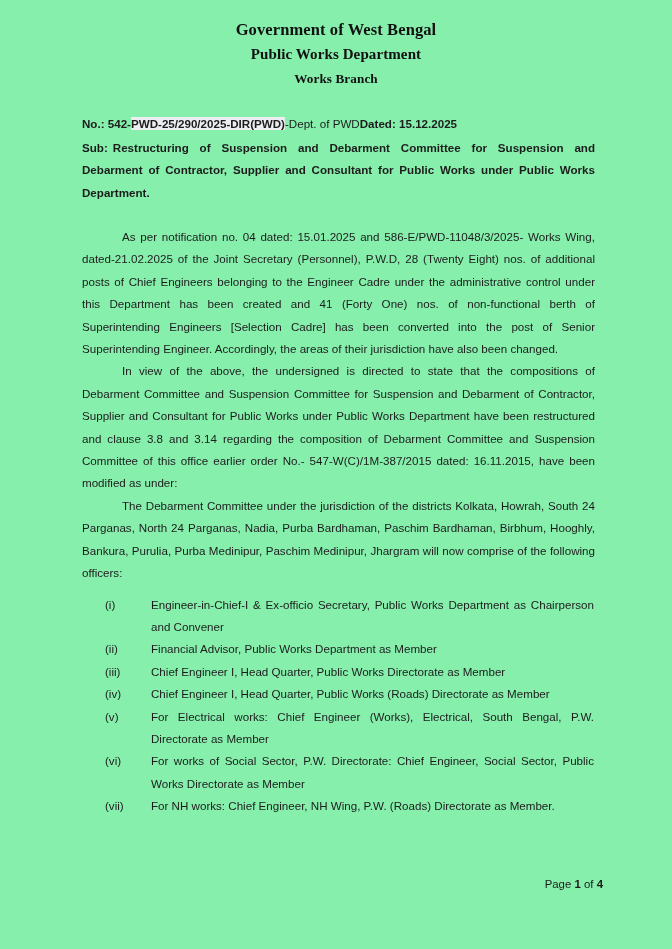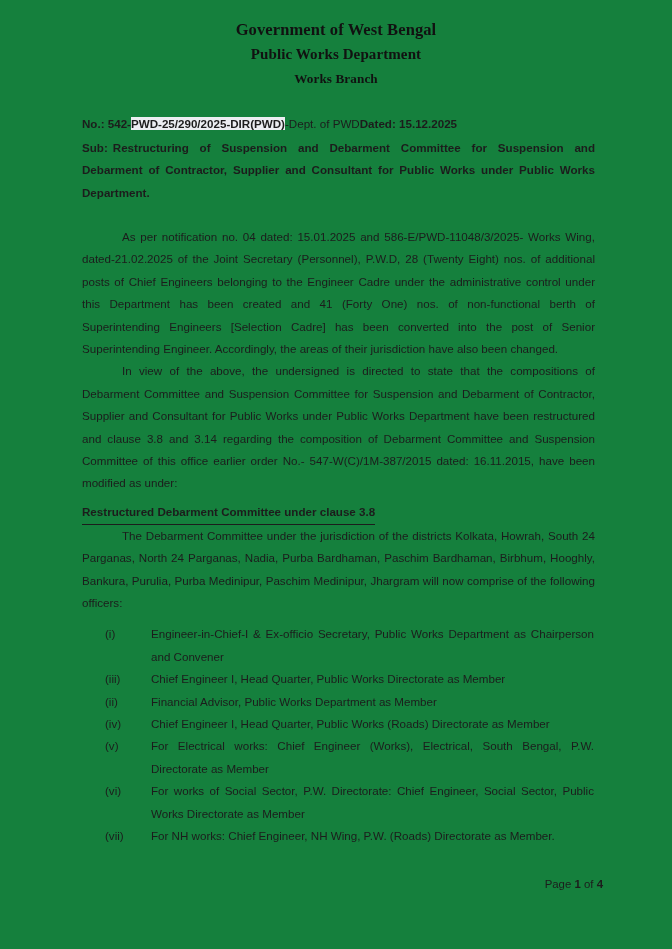--- a/index.html
+++ b/index.html
@@ -13,21 +13,21 @@
     height: 949px;
     position: relative;
     font-family: "Liberation Sans", sans-serif;
     color: #1c1c1c;
     overflow: hidden;
   }
 
   .page {
     position: absolute;
     inset: 0;
-    background: #15803d;
+    background: #86efac;
     padding: 0;
   }
 
   
   .letterhead {
     text-align: center;
     padding-top: 17px;
   }
   .letterhead-line {
     font-family: "Liberation Serif", "DejaVu Serif", serif;
@@ -165,41 +165,38 @@
     </div>
 
   </div>
 
   <div class="body-wrap">
 
     <p class="para spaced">As per notification no. 04 dated: 15.01.2025 and 586-E/PWD-11048/3/2025- Works Wing, dated-21.02.2025 of the Joint Secretary (Personnel), P.W.D, 28 (Twenty Eight) nos. of additional posts of Chief Engineers belonging to the Engineer Cadre under the administrative control under this Department has been created and 41 (Forty One) nos. of non-functional berth of Superintending Engineers [Selection Cadre] has been converted into the post of Senior Superintending Engineer. Accordingly, the areas of their jurisdiction have also been changed.</p>
 
     <p class="para tight">In view of the above, the undersigned is directed to state that the compositions of Debarment Committee and Suspension Committee for Suspension and Debarment of Contractor, Supplier and Consultant for Public Works under Public Works Department have been restructured and clause 3.8 and 3.14 regarding the composition of Debarment Committee and Suspension Committee of this office earlier order No.- 547-W(C)/1M-387/2015 dated: 16.11.2015, have been modified as under:</p>
 
-    <div class="section-head-wrap">
-      <span class="section-head">Restructured Debarment Committee under clause 3.8</span>
-    </div>
 
     <p class="para tight">The Debarment Committee under the jurisdiction of the districts Kolkata, Howrah, South 24 Parganas, North 24 Parganas, Nadia, Purba Bardhaman, Paschim Bardhaman, Birbhum, Hooghly, Bankura, Purulia, Purba Medinipur, Paschim Medinipur, Jhargram will now comprise of the following officers:</p>
 
     <ul class="rlist">
 
       <li>
         <span class="marker">(i)</span>
         <span class="itemtext">Engineer-in-Chief-I &amp; Ex-officio Secretary, Public Works Department as Chairperson and Convener</span>
       </li>
 
       <li class="nojustify">
+        <span class="marker">(ii)</span>
+        <span class="itemtext">Financial Advisor, Public Works Department as Member</span>
+      </li>
+
+      <li class="nojustify">
         <span class="marker">(iii)</span>
         <span class="itemtext">Chief Engineer I, Head Quarter, Public Works Directorate as Member</span>
-      </li>
-
-      <li class="nojustify">
-        <span class="marker">(ii)</span>
-        <span class="itemtext">Financial Advisor, Public Works Department as Member</span>
       </li>
 
       <li class="nojustify">
         <span class="marker">(iv)</span>
         <span class="itemtext">Chief Engineer I, Head Quarter, Public Works (Roads) Directorate as Member</span>
       </li>
 
       <li>
         <span class="marker">(v)</span>
         <span class="itemtext">For Electrical works:  Chief Engineer (Works), Electrical, South Bengal, P.W. Directorate as Member</span>

